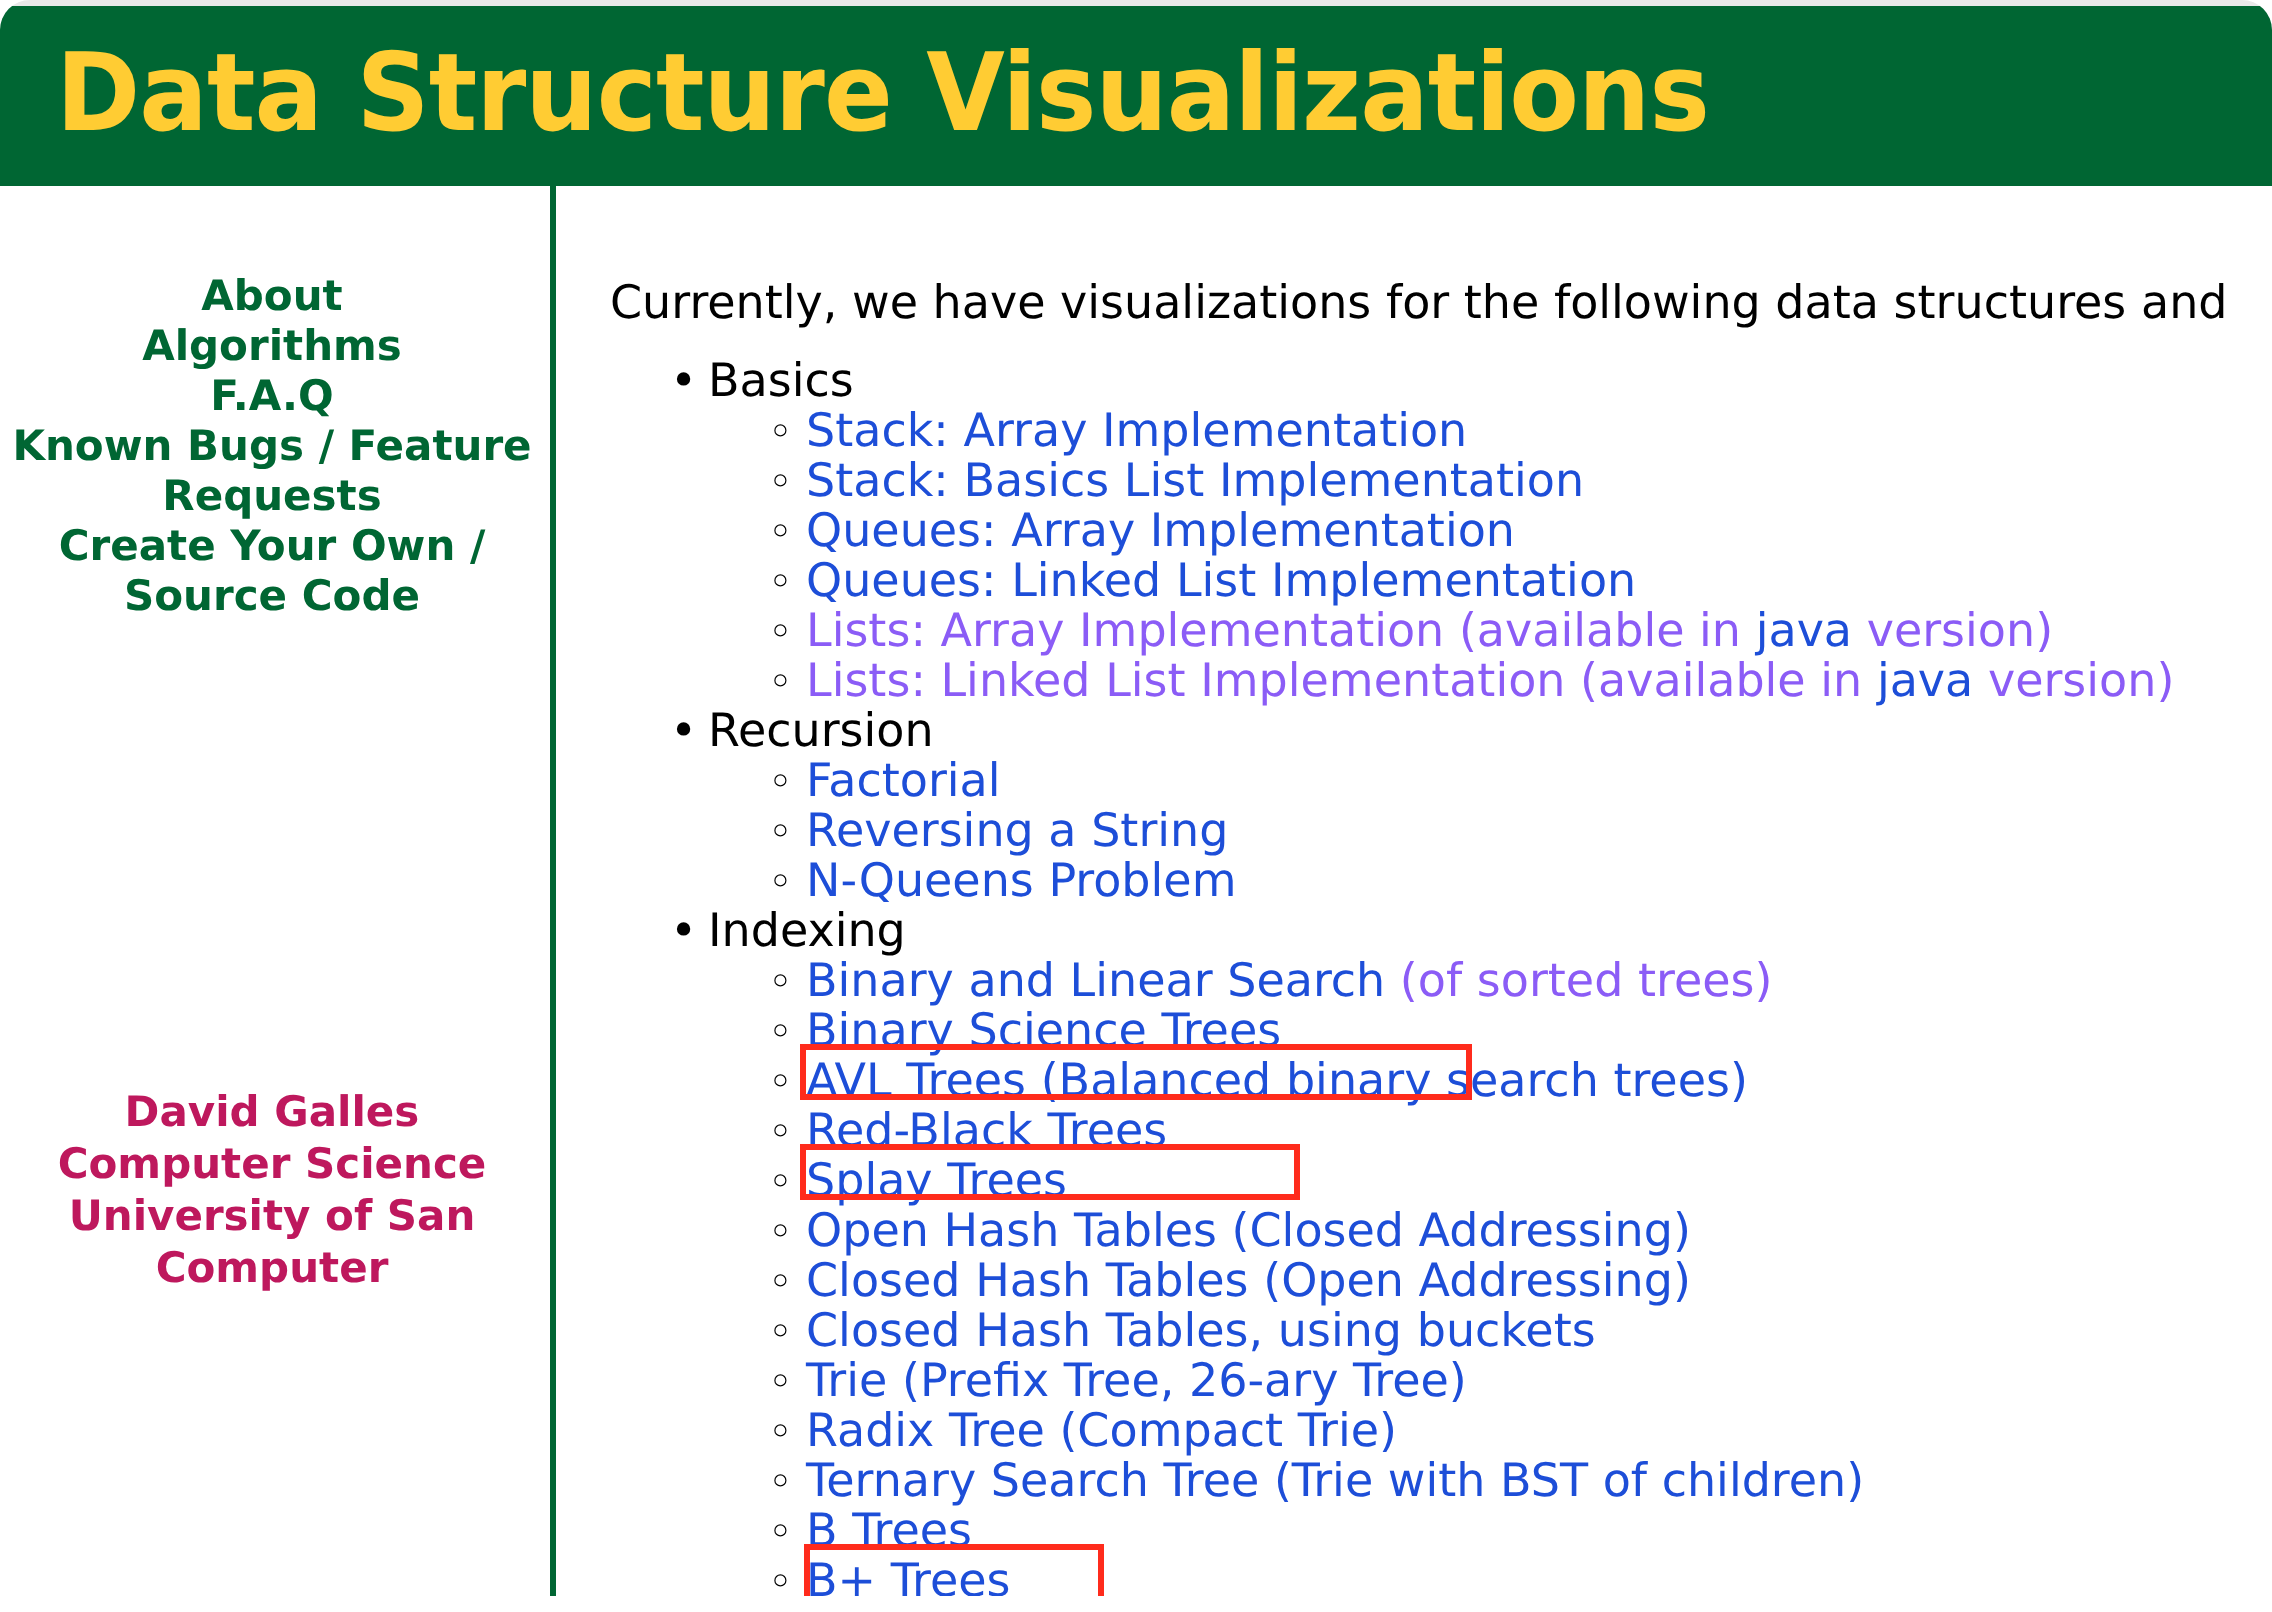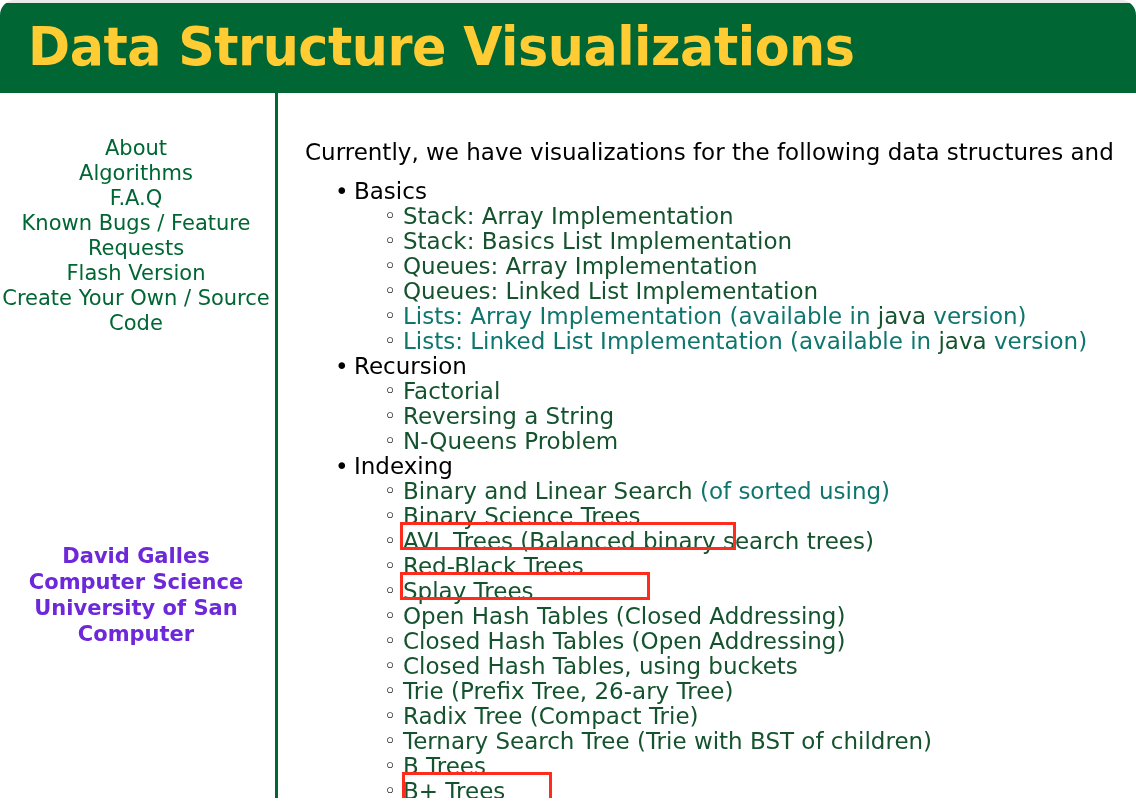--- a/index.html
+++ b/index.html
@@ -77,38 +77,38 @@
     top: 43px;
     left: 0;
     width: 272px;
     text-align: center;
   }
   .nav-link {
     display: block;
     color: #006633;
     font-family: "DejaVu Sans", "Liberation Sans", sans-serif;
     font-size: 21px;
-    font-weight: normal;
+    font-weight: bold;
     line-height: 25px;
     text-decoration: none;
     white-space: pre-wrap;
     cursor: pointer;
   }
   .nav-link.multiline { line-height: 25px; }
 
   .author-block {
     position: absolute;
     top: 450px;
     left: 0;
     width: 272px;
     text-align: center;
   }
   .author-line {
     display: block;
-    color: #6d28d9;
+    color: #be185d;
     font-family: "DejaVu Sans", "Liberation Sans", sans-serif;
     font-size: 21px;
     font-weight: bold;
     line-height: 26px;
   }
 
   
   .main {
     position: absolute;
     top: 0;
@@ -174,26 +174,26 @@
   .item::before {
     content: "\25E6";
     position: absolute;
     left: 103px;
     top: 0;
     font-size: 21px;
     color: #000000;
   }
   .item a,
   .item .lnk {
-    color: #14532d;
+    color: #1d4ed8;
     text-decoration: none;
     cursor: pointer;
   }
   .item .plain {
-    color: #0f766e;
+    color: #8b5cf6;
   }
 
   
   .redbox {
     position: absolute;
     border: 3px solid #ff2b1c;
     pointer-events: none;
     background: transparent;
     z-index: 20;
   }
@@ -211,21 +211,20 @@
 
   <div class="body-area">
 
     <div class="sidebar">
 
       <div class="nav-block">
         <a class="nav-link" href="#">About</a>
         <a class="nav-link" href="#">Algorithms</a>
         <a class="nav-link" href="#">F.A.Q</a>
         <a class="nav-link multiline" href="#">Known Bugs / Feature Requests</a>
-        <a class="nav-link" href="#">Flash Version</a>
         <a class="nav-link multiline" href="#">Create Your Own / Source Code</a>
       </div>
 
       <div class="author-block">
         <span class="author-line">David Galles</span>
         <span class="author-line">Computer Science</span>
         <span class="author-line">University of San</span>
         <span class="author-line">Computer</span>
       </div>
     </div>
@@ -250,21 +249,21 @@
             <div class="group-title">Recursion</div>
             <div class="inner-list">
               <div class="item"><a href="#" class="lnk">Factorial</a></div>
               <div class="item"><a href="#" class="lnk">Reversing a String</a></div>
               <div class="item"><a href="#" class="lnk">N-Queens Problem</a></div>
             </div>
           </div>
           <div class="group">
             <div class="group-title">Indexing</div>
             <div class="inner-list">
-              <div class="item"><a href="#" class="lnk">Binary and Linear Search</a><span class="plain"> (of sorted using)</span></div>
+              <div class="item"><a href="#" class="lnk">Binary and Linear Search</a><span class="plain"> (of sorted trees)</span></div>
               <div class="item"><a href="#" class="lnk">Binary Science Trees</a></div>
               <div class="item"><a href="#" class="lnk">AVL Trees (Balanced binary search trees)</a></div>
               <div class="item"><a href="#" class="lnk">Red-Black Trees</a></div>
               <div class="item"><a href="#" class="lnk">Splay Trees</a></div>
               <div class="item"><a href="#" class="lnk">Open Hash Tables (Closed Addressing)</a></div>
               <div class="item"><a href="#" class="lnk">Closed Hash Tables (Open Addressing)</a></div>
               <div class="item"><a href="#" class="lnk">Closed Hash Tables, using buckets</a></div>
               <div class="item"><a href="#" class="lnk">Trie (Prefix Tree, 26-ary Tree)</a></div>
               <div class="item"><a href="#" class="lnk">Radix Tree (Compact Trie)</a></div>
               <div class="item"><a href="#" class="lnk">Ternary Search Tree (Trie with BST of children)</a></div>

